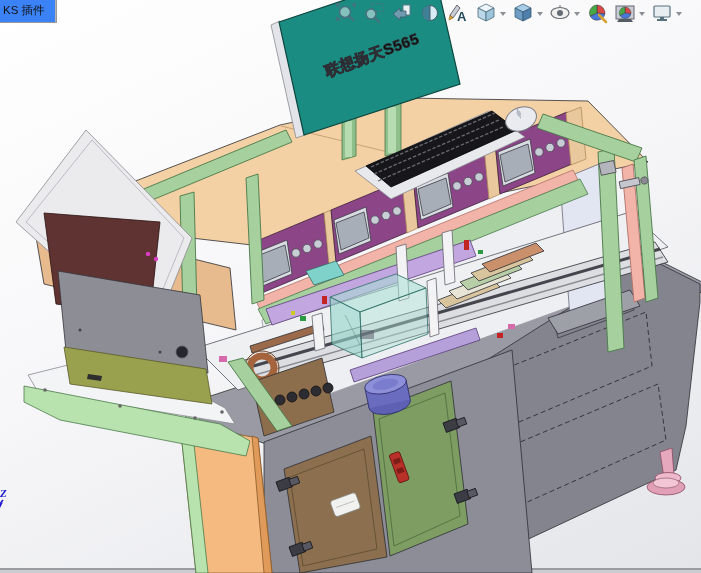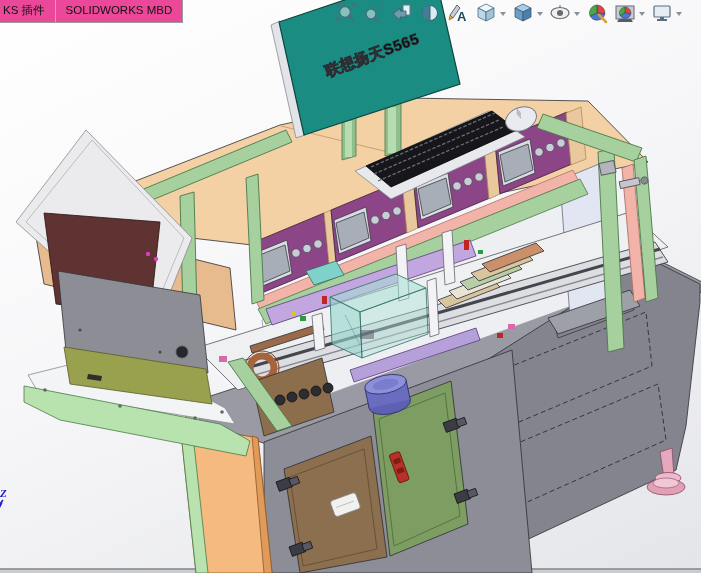--- a/index.html
+++ b/index.html
@@ -5,21 +5,21 @@
   html,body { margin:0; padding:0; }
   body {
     width:701px; height:573px; position:relative; overflow:hidden;
     background: linear-gradient(155deg,#ffffff 0%,#f7f7f9 45%,#e4e5e9 100%);
     font-family:"Liberation Sans", sans-serif;
   }
   .scene { position:absolute; left:0; top:0; }
   
   .tabbar {
     position:absolute; left:0; top:0; height:22px; display:flex;
-    background:#ec4899; border-bottom:1px solid #999; border-right:1px solid #999;
+    background:#3b82f6; border-bottom:1px solid #999; border-right:1px solid #999;
     z-index:30;
   }
   .tab {
     font-size:11.5px; color:#111; line-height:21px; padding:0 10px;
     white-space:nowrap; cursor:default;
   }
   .tab:first-child { border-right:1px solid #b3b3b3; padding-left:3px; }
   
   .hud {
     position:absolute; left:334px; top:1px; display:flex; align-items:flex-start;
@@ -312,21 +312,20 @@
     <circle cx="160" cy="352" r="1.5" fill="#44444c" stroke="none"></circle>
 
     <polygon points="64,347 206,369 212,404 70,384" fill="#99a14f" stroke="#5a5a28"></polygon>
     <polygon points="88,374 102,376 101,381 87,379" fill="#2e2e2e" stroke="none"></polygon>
   </g>
 
 </svg>
 
 <div class="tabbar">
   <div class="tab">KS 插件</div>
-  <div class="tab">SOLIDWORKS MBD</div>
 </div>
 
 <div class="hud">
   <div class="hud-btn">
     <svg width="22" height="22">
       <circle cx="10" cy="10" r="5.5" fill="rgba(240,248,250,.5)" stroke="#46707e" stroke-width="1.6"></circle>
       <line x1="14" y1="14" x2="18" y2="18" stroke="#46707e" stroke-width="2.2" stroke-linecap="round"></line>
       <polygon points="1,1 6,2 2,6" fill="#46707e"></polygon>
         <polygon points="21,1 16,2 20,6" fill="#46707e"></polygon>
       <polygon points="1,19 2,14 6,18" fill="#46707e"></polygon>

